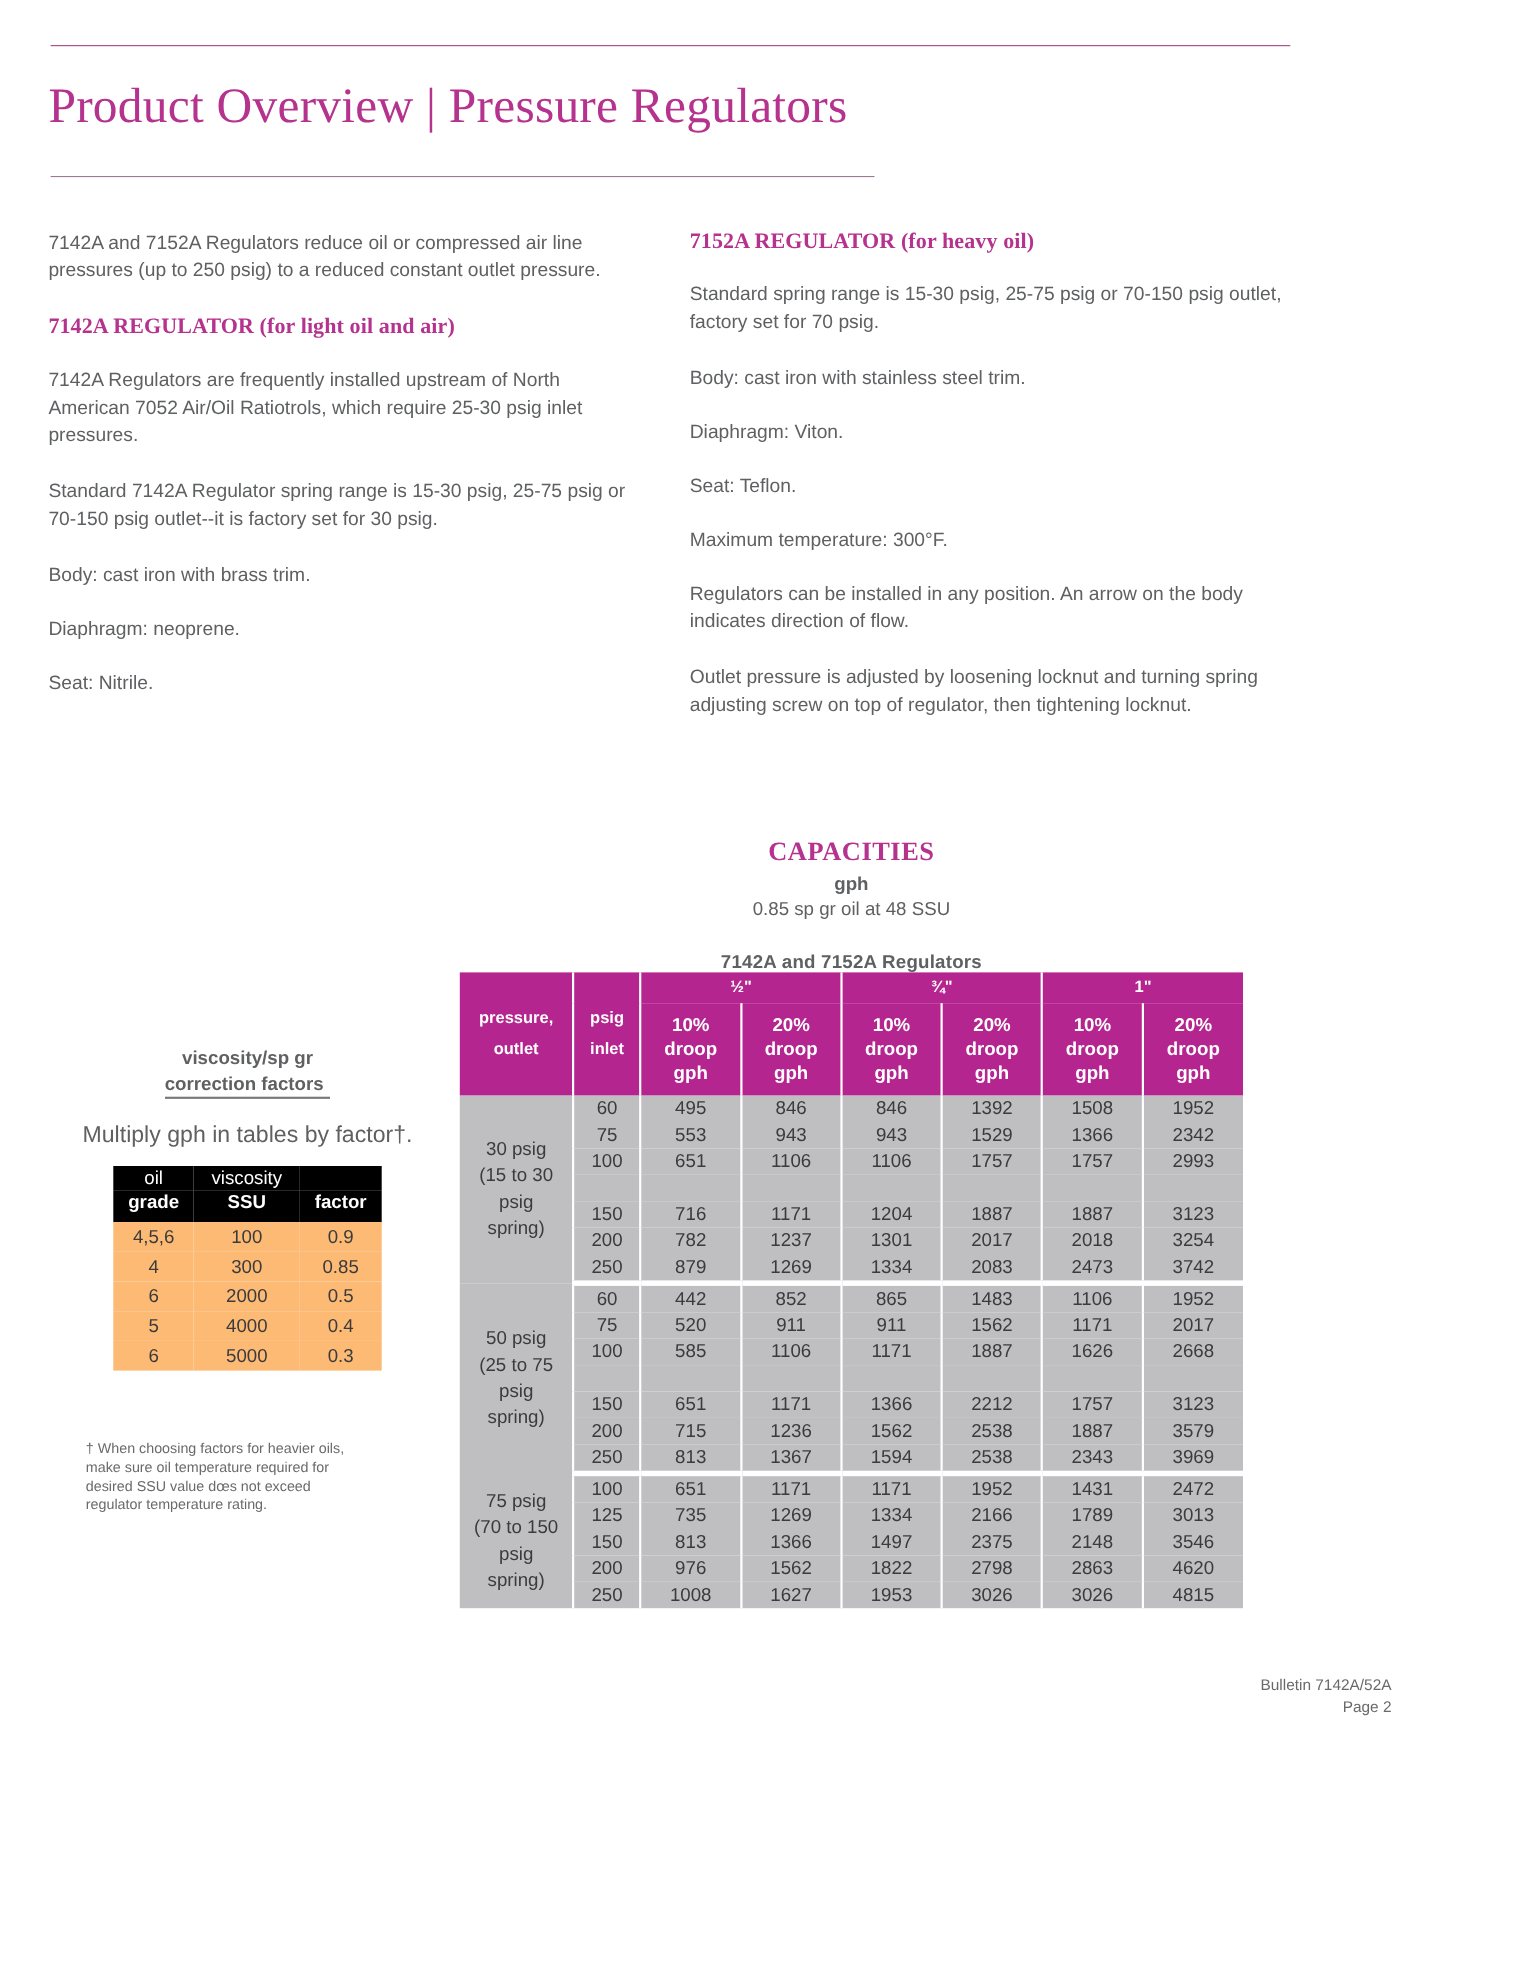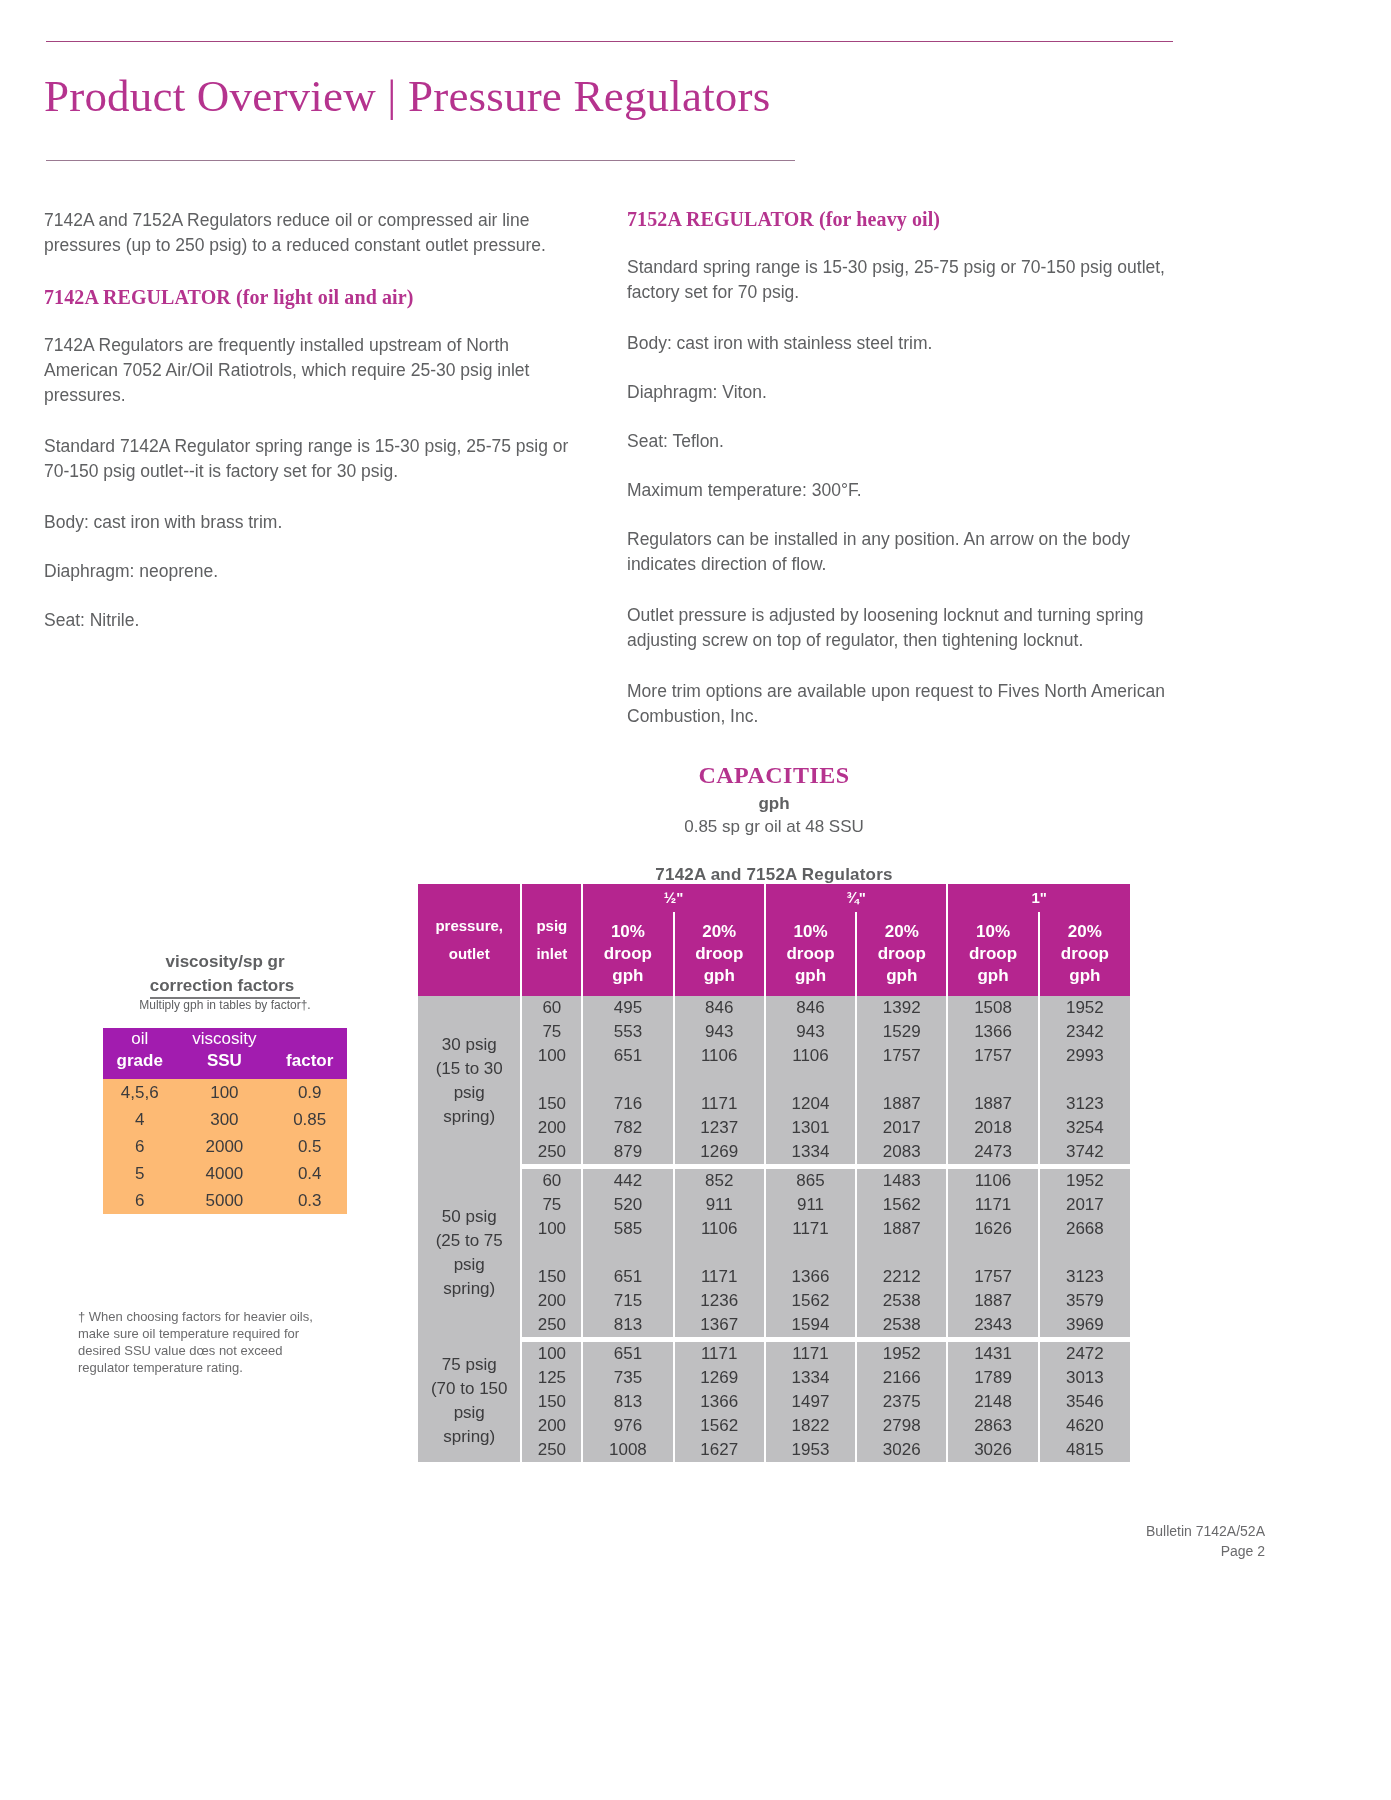--- a/index.html
+++ b/index.html
@@ -102,28 +102,28 @@
   col.c-stub { width:102px; }
   col.c-in   { width:60px; }
   col.c-dat  { width:90px; }
 
   
   .corr { position:absolute; left:60px; top:950px; width:330px; text-align:center; }
   .corr-title {
     font-size:17px; font-weight:700; color:#5f6062; line-height:24px;
   }
   .corr-title .ul { border-bottom:2px solid #7a7a7c; padding:0 6px 2px 0; }
-  .corr-note { font-size:12px; font-weight:300; color:#5f6062; }
+  .corr-note { font-size:21px; font-weight:300; color:#5f6062; margin-top:22px; }
 
   .corr-table {
     margin:16px auto 0 auto; border-collapse:collapse;
     width:244px; font-size:17px;
   }
   .corr-table th {
-    background:#a21caf; color:#fff; font-weight:400; font-size:17px;
+    background:#000000; color:#fff; font-weight:400; font-size:17px;
     height:22px; line-height:22px; padding:0 6px; text-align:center;
   }
   .corr-table th.r2 { padding-bottom:7px;font-weight:bold; }
   .corr-table td {
     background:#fdba74; color:#3b3b3d; font-weight:400;
     height:25px; line-height:25px; text-align:center; font-size:17px;
   }
 
   .footnote {
     position:absolute; left:78px; top:1308px; width:250px;
@@ -157,21 +157,20 @@
 
   <div class="col col-right">
     <h3 class="sect">7152A REGULATOR (for heavy oil)</h3>
     <p class="body">Standard spring range is 15-30 psig, 25-75 psig or 70-150 psig outlet, factory set for 70 psig.</p>
     <p class="body spec">Body: cast iron with stainless steel trim.</p>
     <p class="body spec">Diaphragm: Viton.</p>
     <p class="body spec">Seat: Teflon.</p>
     <p class="body spec"> Maximum temperature: 300°F.</p>
     <p class="body">Regulators can be installed in any position. An arrow on the body indicates direction of flow.</p>
     <p class="body">Outlet pressure is adjusted by loosening locknut and turning spring adjusting screw on top of regulator, then tightening locknut.</p>
-    <p class="body">More trim options are available upon request to Fives North American Combustion, Inc.</p>
   </div>
 
   <div class="cap-block">
     <div class="cap-title">CAPACITIES</div>
     <div class="cap-gph">gph</div>
     <div class="cap-sub">0.85 sp gr oil at 48 SSU</div>
     <div class="cap-tabletitle">7142A and 7152A Regulators</div>
   </div>
 
   <table class="cap-table">

